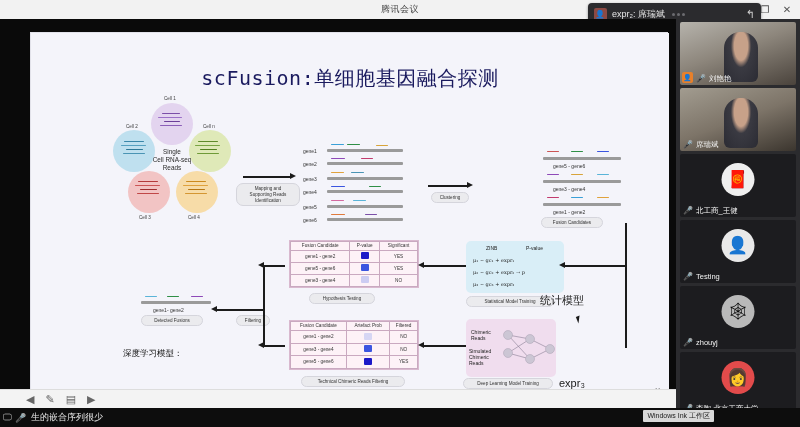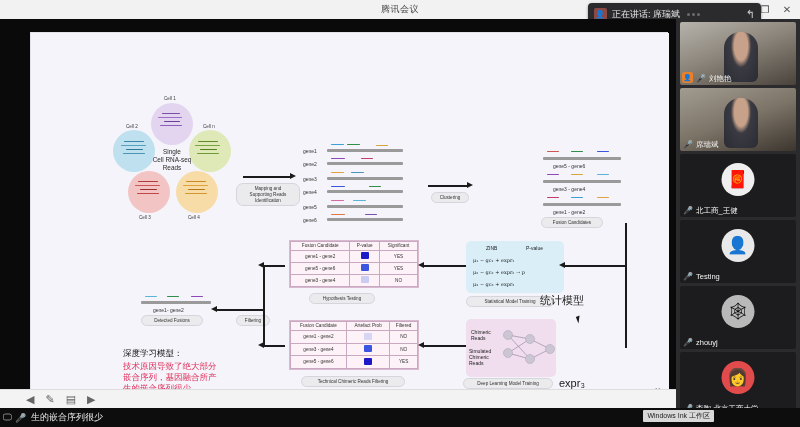--- a/index.html
+++ b/index.html
@@ -201,33 +201,34 @@
     <span class="title">腾讯会议</span>
     <div class="winbtns">
       <span class="winbtn">—</span>
       <span class="winbtn">❐</span>
       <span class="winbtn">✕</span>
     </div>
   </div>
 
   <div class="speaking-pill">
     <span class="avatar">👤</span>
-    <span class="sp-text">正在讲话: 席瑞斌</span>
+    <span class="sp-text">expr₂: 席瑞斌</span>
     <span class="dots">
         <i></i>
         <i></i>
         <i></i>
       </span>
     <span class="backarrow">↰</span>
   </div>
 
   <div class="share-area">
     <div class="slide-border">
       <div class="slide">
 
+        <div class="slide-title">scFusion:单细胞基因融合探测</div>
 
         <div class="cell-circle" style="left:120px;top:70px;width:42px;height:42px;background:#e3d4ef;"></div>
         <div class="cell-label" style="left:133px;top:63px;">Cell 1</div>
 
         <div class="cell-circle" style="left:82px;top:97px;width:42px;height:42px;background:#bfe0ef;"></div>
         <div class="cell-label" style="left:95px;top:91px;">Cell 2</div>
 
         <div class="cell-circle" style="left:158px;top:97px;width:42px;height:42px;background:#dfe9b8;"></div>
         <div class="cell-label" style="left:172px;top:91px;">Cell n</div>
 
@@ -426,23 +427,20 @@
         <div class="arrow left" style="left:533px;top:232px;width:62px;"></div>
 
         <div class="gene-bar" style="left:110px;top:268px;width:70px;"></div>
         <div class="read-line" style="left:114px;top:263px;width:12px;background:#5ab4d8;"></div>
         <div class="read-line" style="left:136px;top:263px;width:12px;background:#2f8f46;"></div>
         <div class="read-line" style="left:160px;top:263px;width:12px;background:#8e49b8;"></div>
         <div class="gene-name" style="left:122px;top:274px;">gene1- gene2</div>
         <div class="pill-label" style="left:110px;top:282px;width:62px;">Detected Fusions</div>
 
         <div class="note-black" style="left:92px;top:315px;">深度学习模型：</div>
-        <div class="note-red" style="left:92px;top:328px;white-space:pre-line;">技术原因导致了绝大部分
-嵌合序列，基因融合所产
-生的嵌合序列很少</div>
 
         <div class="page-num">11</div>
 
         <div class="cursor" style="left:546px;top:283px;"></div>
       </div>
     </div>
   </div>
 
   <div class="pres-toolbar">
     <span class="tb-ico">◀</span>

